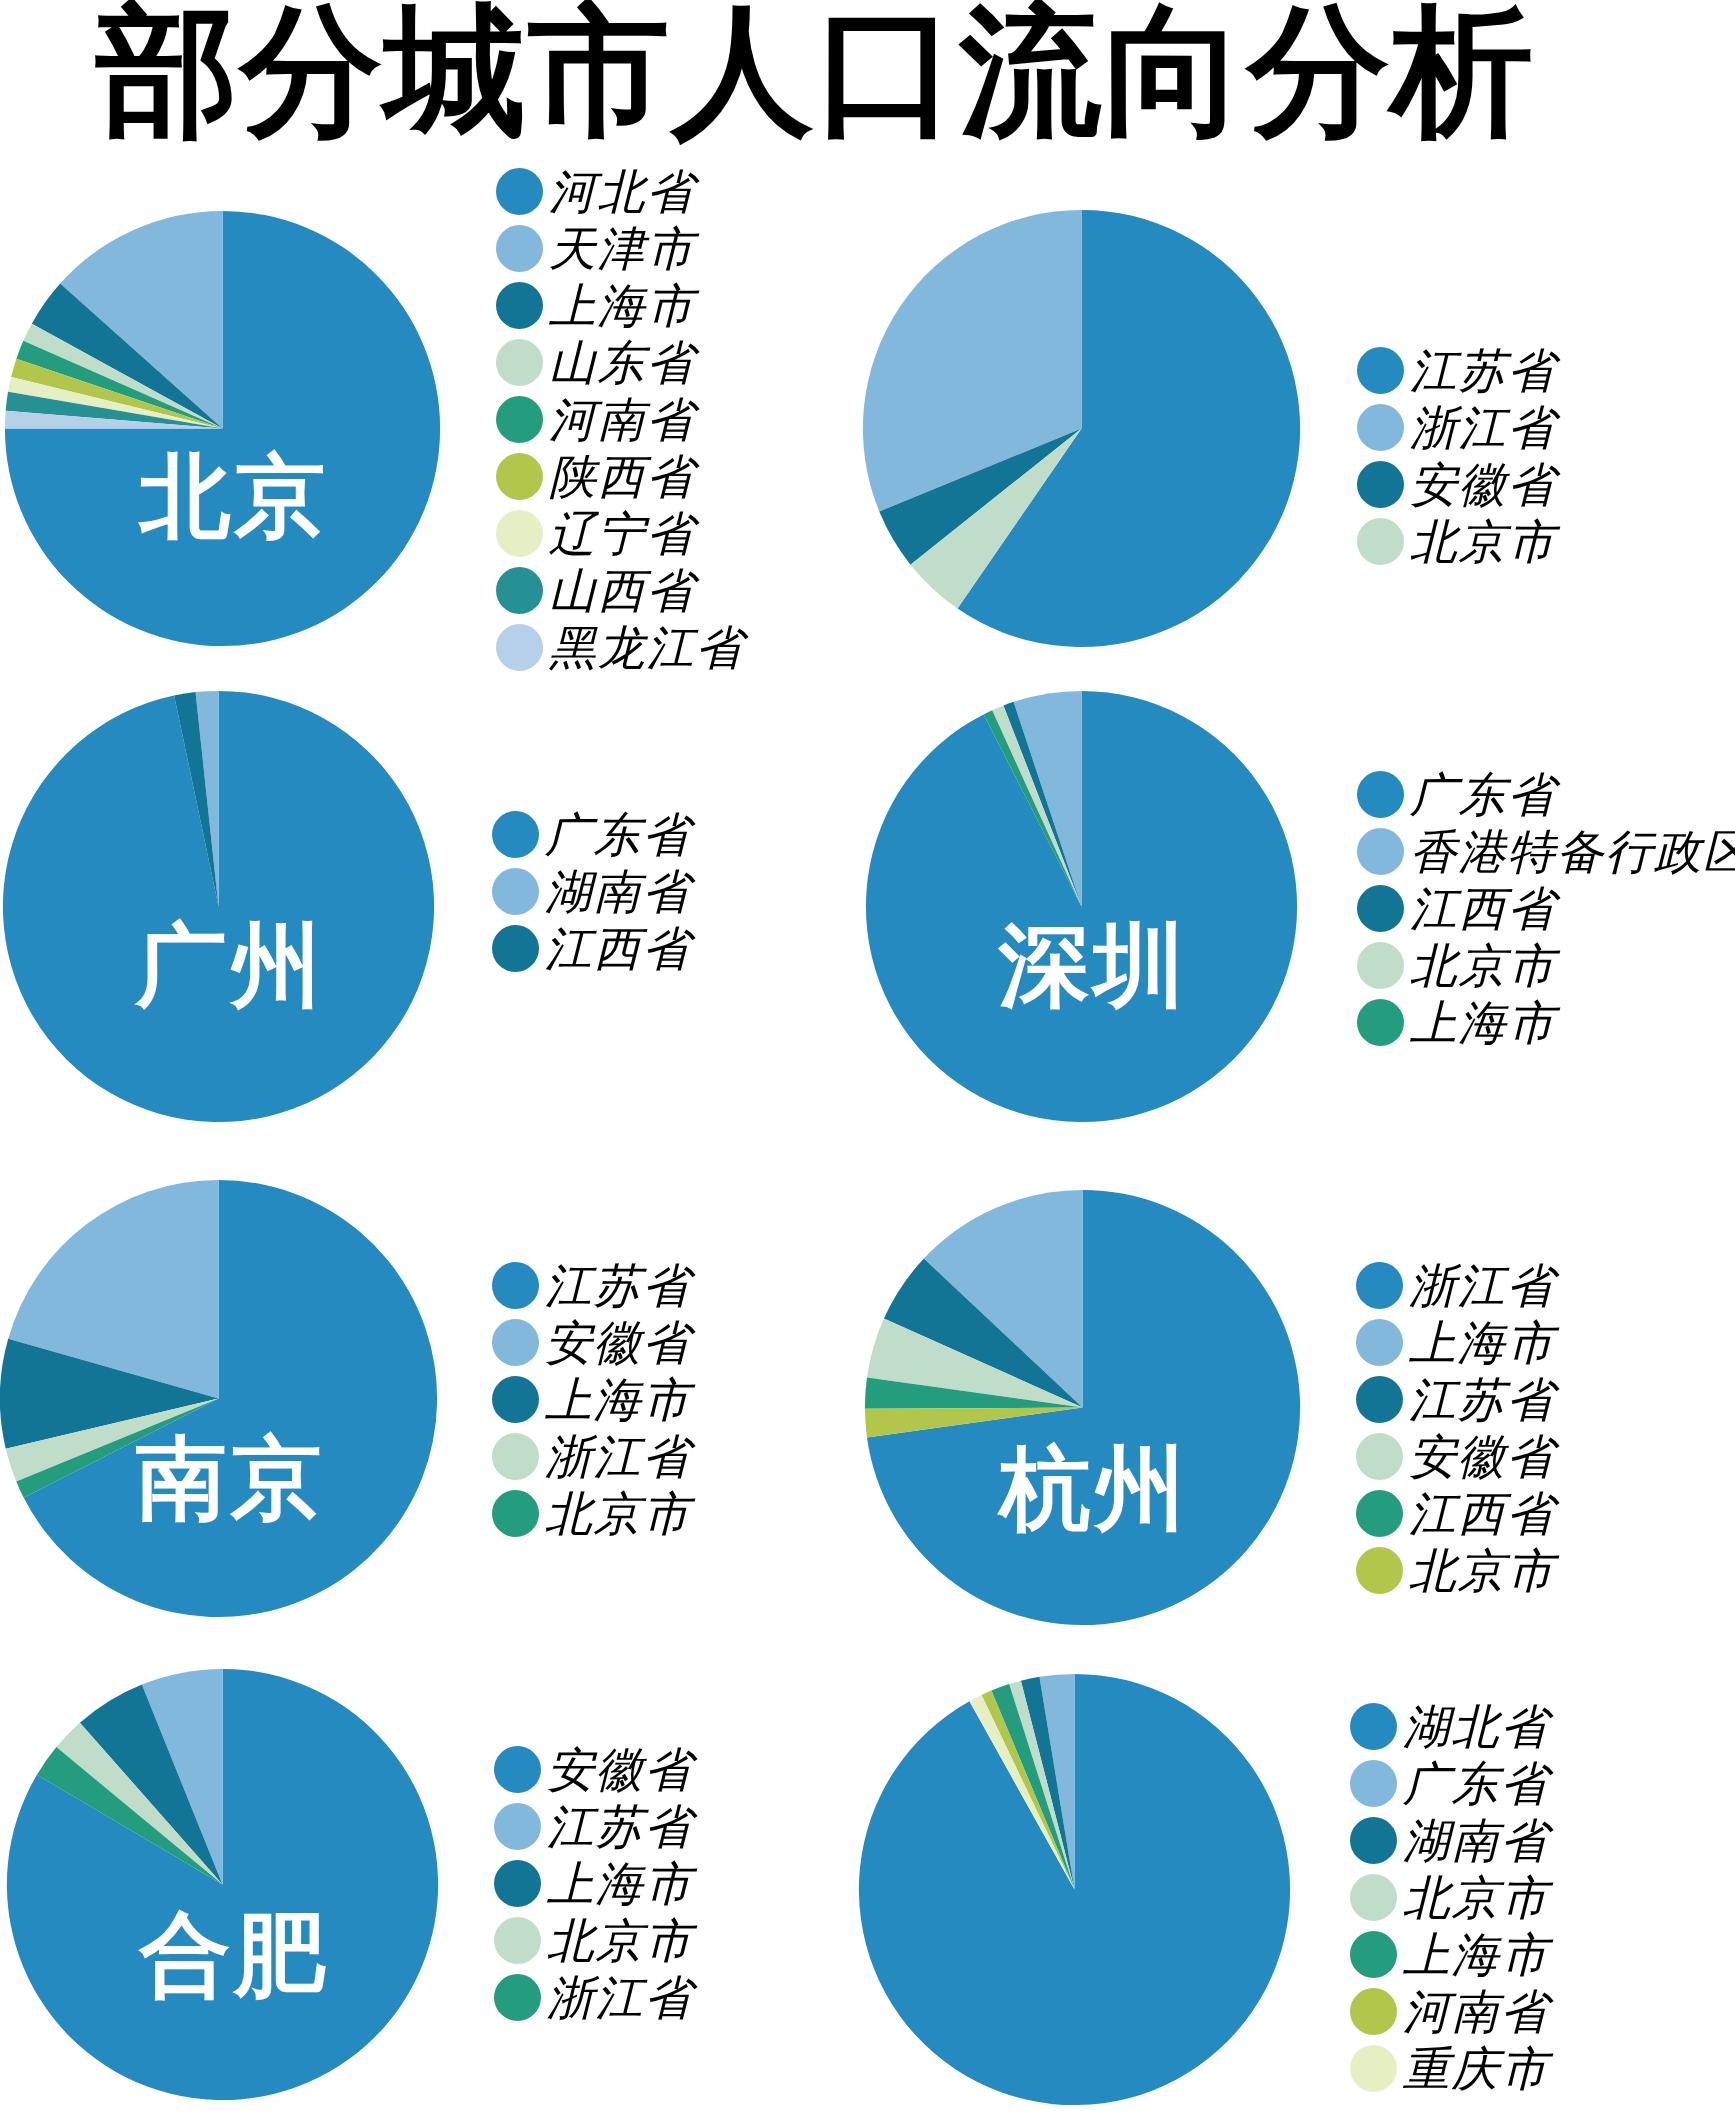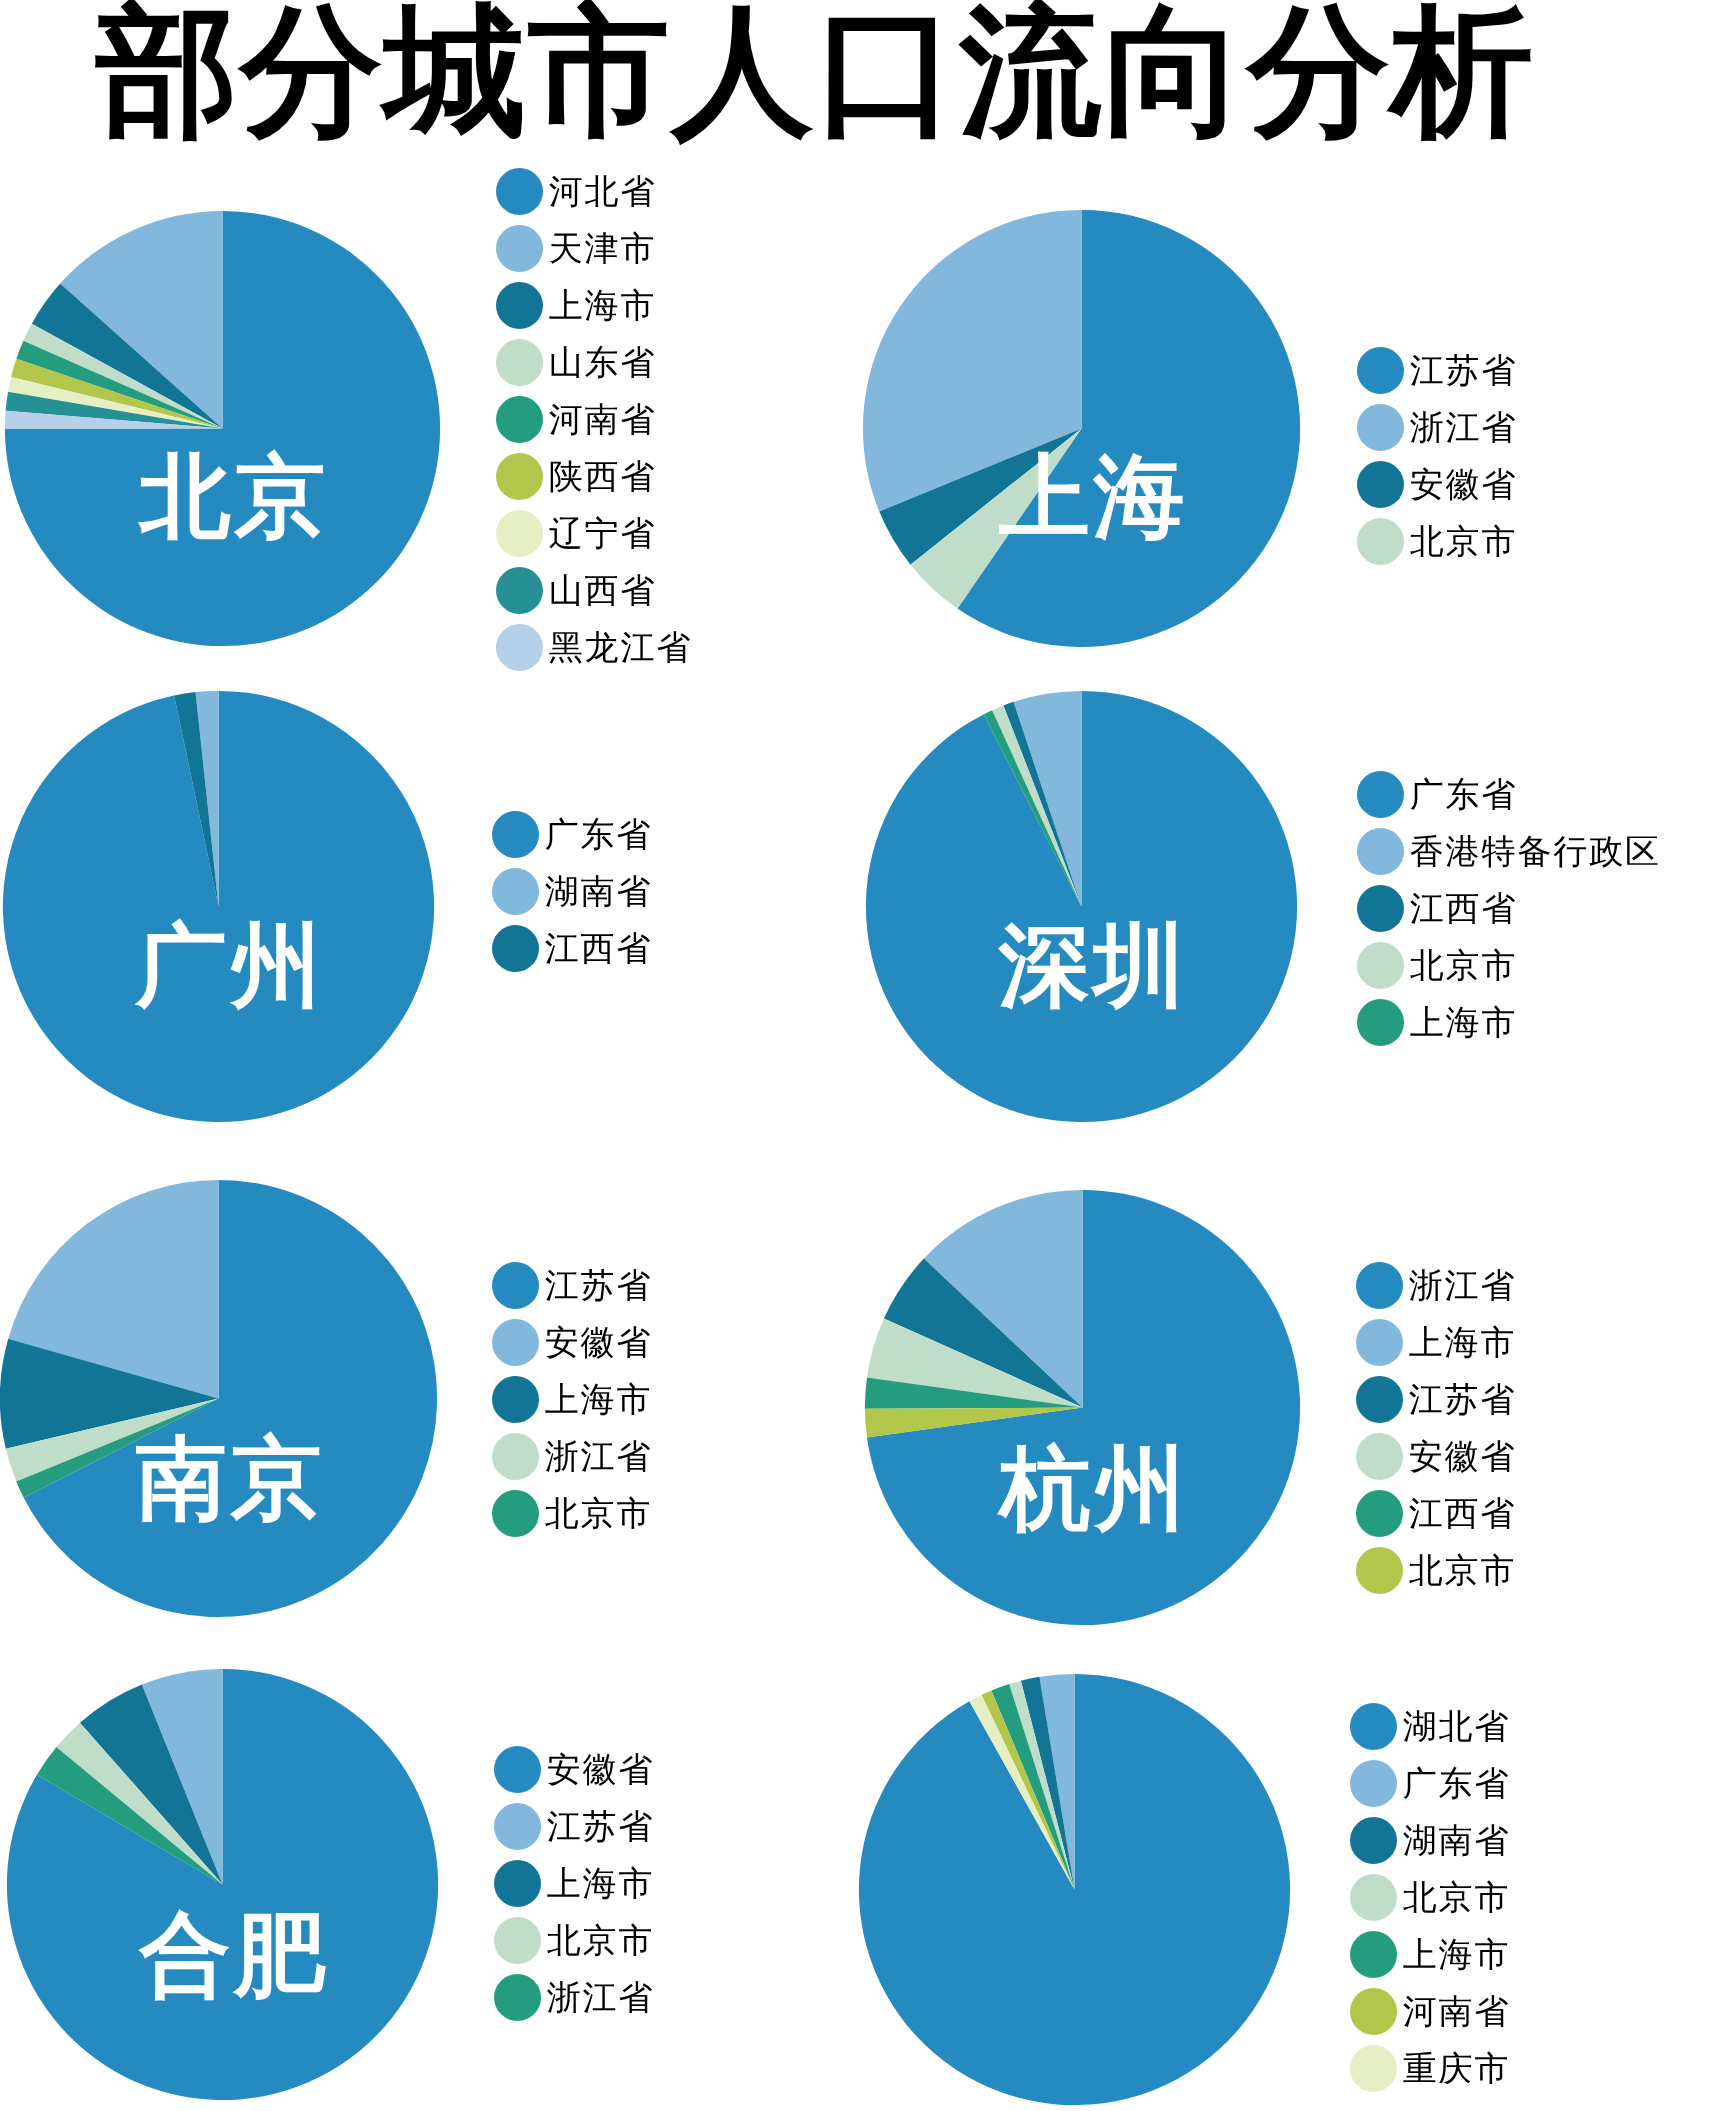--- a/index.html
+++ b/index.html
@@ -13,21 +13,21 @@
   .pie-wrap { position: absolute; width: 445px; height: 445px; }
   .pie-wrap svg { position: absolute; left: 0; top: 0; }
   .city-label {
     position: absolute; left: 12px; width: 445px; text-align: center;
     color: #ffffff; font-weight: bold; font-size: 91px; line-height: 95px;
     letter-spacing: 3.8px; white-space: nowrap; pointer-events: none;
   }
   .legend { position: absolute; }
   .legend-item { display: flex; align-items: center; height: 57px; }
   .legend-dot { width: 47px; height: 47px; border-radius: 50%; flex: 0 0 47px; }
-  .legend-text { font-size: 34px; line-height: 57px; color: #000; margin-left: 5.7px; white-space: nowrap; letter-spacing: 1.9px; }
+  .legend-text { font-size: 47px; line-height: 57px; color: #000; margin-left: 5.7px; white-space: nowrap; letter-spacing: 1.9px; font-style: italic; }
 </style>
 </head>
 <body>
 
 <div id="title">部分城市人口流向分析</div>
 
 <div id="charts">
     <div class="pie-wrap" style="left: 2.8px; top: 209px; width: 439px; height: 439px;">
       <svg width="439" height="439" viewBox="0 0 464 464">
         <path d="M232,232 L232,2 A230,230 0 1 1 2,232.00000000000034 Z" fill="#248AC0"></path>
@@ -80,21 +80,20 @@
         <span class="legend-text">黑龙江省</span>
       </div>
     </div>
     <div class="pie-wrap" style="left: 861px; top: 208px; width: 441px; height: 441px;">
       <svg width="441" height="441" viewBox="0 0 466 466">
         <path d="M233,233 L233,2 A231,231 0 1 1 101.96087275171922,423.2360300521667 Z" fill="#248AC0"></path>
         <path d="M233,233 L19.307165221240155,320.72897106553603 A231,231 0 0 1 232.99999999999997,2 Z" fill="#82B8DB"></path>
         <path d="M233,233 L52.267722756808155,376.86397729275404 A231,231 0 0 1 19.307165221240155,320.72897106553603 Z" fill="#137596"></path>
         <path d="M233,233 L101.96087275171922,423.2360300521667 A231,231 0 0 1 52.267722756808155,376.86397729275404 Z" fill="#C0DDC9"></path>
       </svg>
-      <div class="city-label" style="width: 441px; top: 241px;">上海</div>
     </div>
     <div class="legend" style="left: 1357px; top: 342px;">
       <div class="legend-item">
         <span class="legend-dot" style="background: rgb(36, 138, 192);"></span>
         <span class="legend-text">江苏省</span>
       </div>
       <div class="legend-item">
         <span class="legend-dot" style="background: rgb(130, 184, 219);"></span>
         <span class="legend-text">浙江省</span>
       </div>

